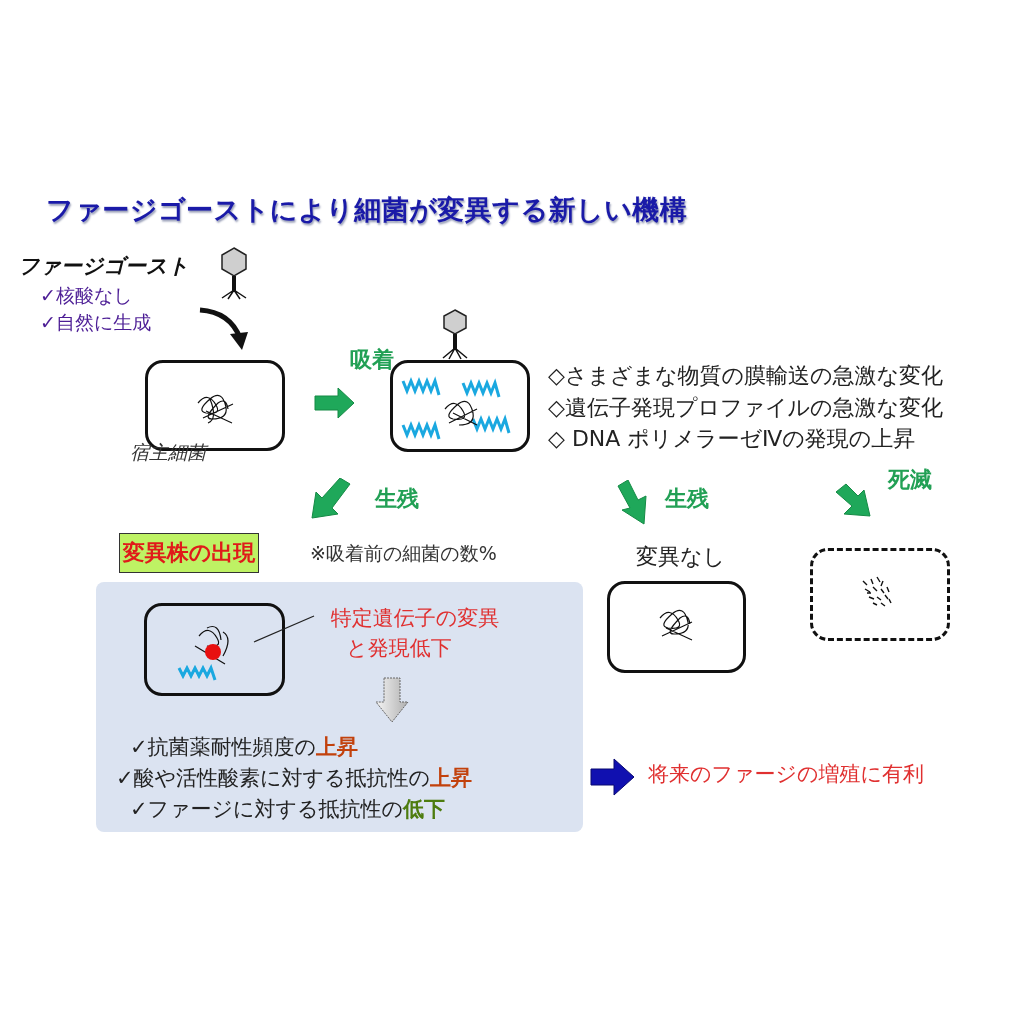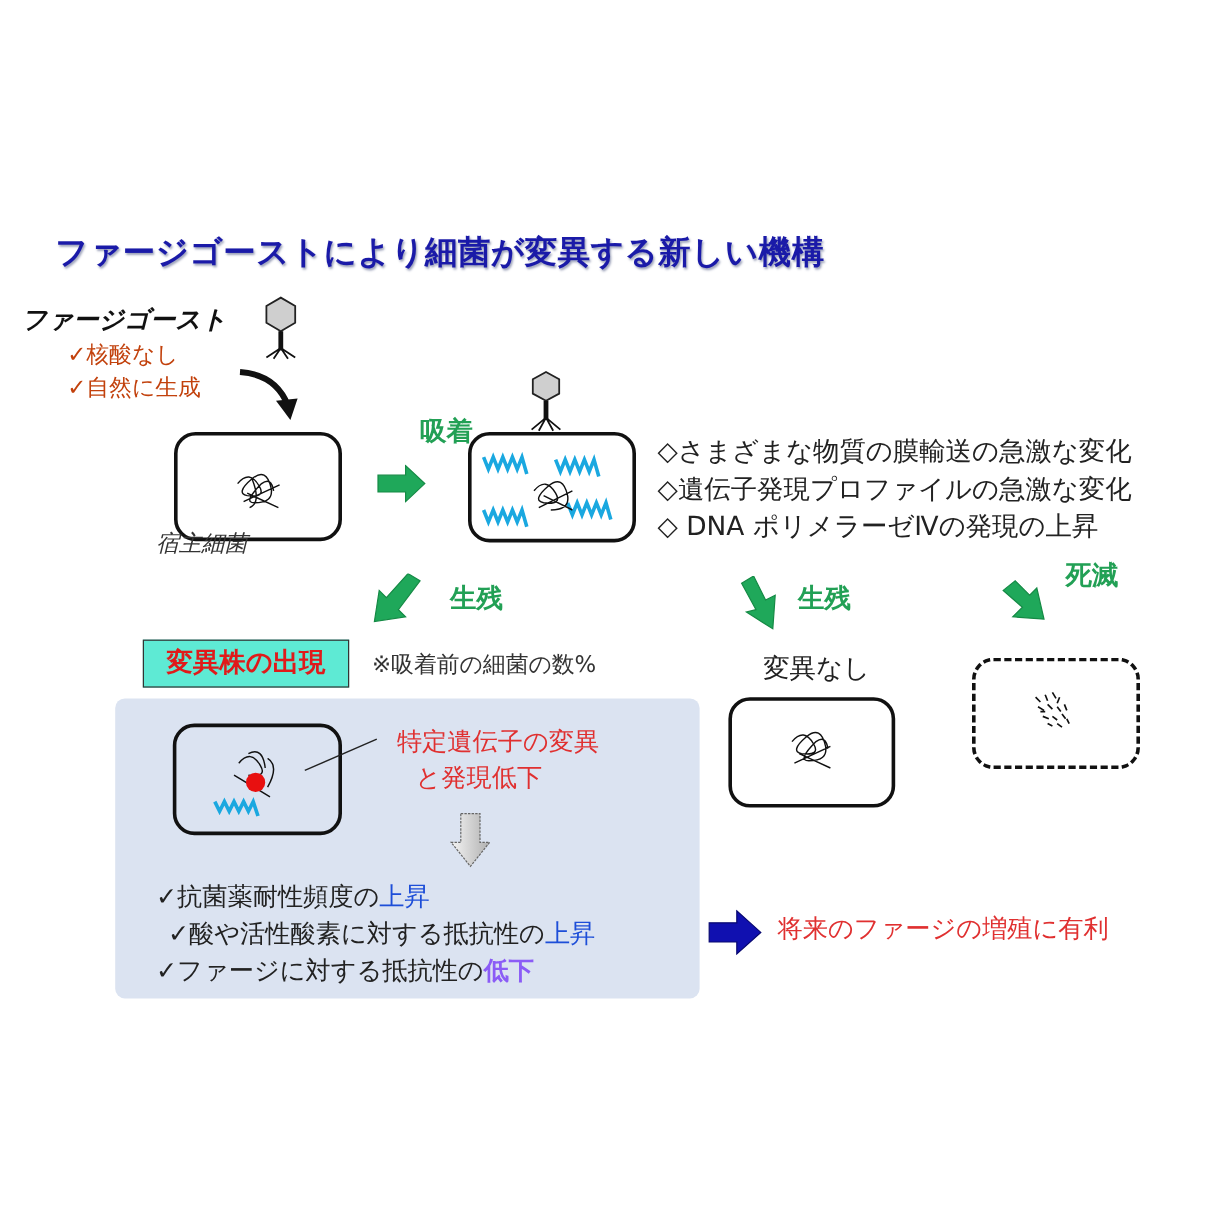--- a/index.html
+++ b/index.html
@@ -2,33 +2,33 @@
 <html><head>
 <meta charset="utf-8">
 <style>
   html, body { margin:0; padding:0; background:#ffffff; }
   body { width:1024px; height:1024px; position:relative; overflow:hidden;
          font-family:"DejaVu Sans", "Liberation Sans", sans-serif; color:#222; }
   .abs { position:absolute; }
   .title { left:0; width:892px; top:192px; font-size:27px; font-weight:bold;
            color:#1a1aa8; text-shadow:1px 2px 2px #9aa0b8; letter-spacing:0.5px;margin-left:46px; }
   .ghost-title { left:18px; top:252px; font-size:21px; font-weight:bold; font-style:italic; color:#111; }
-  .check-item { font-size:19px; color:#c2410c;margin-left:16px; }
+  .check-item { font-size:19px; color:#4c1d95; }
   .cell { position:absolute; border:3px solid #111; border-radius:18px; background:#fff; box-sizing:border-box; }
   .cell.dashed { border:3px dashed #111; }
   .green-label { font-size:22px; font-weight:bold; color:#22a055; }
   .info-line { font-size:22px; color:#222; white-space:nowrap; }
-  .mutant-badge { left:119px; top:533px; width:172px; height:40px; border:1.5px solid #333; box-sizing:border-box;
-                  font-size:22px; font-weight:bold; color:#e01a1a; text-align:center; line-height:38px; background:#5eead4; }
+  .mutant-badge { left:119px; top:533px; width:140px; height:40px; border:1.5px solid #333; box-sizing:border-box;
+                  font-size:22px; font-weight:bold; color:#e01a1a; text-align:center; line-height:38px; background:#bef264; }
   .note { left:310px; top:541px; font-size:19px; color:#333; }
   .panel { left:96px; top:582px; width:487px; height:250px; background:#dbe3f1; border-radius:8px; }
   .red-text { font-size:21px; color:#e03030; text-align:center; line-height:30px; }
   .result-line { font-size:21px; color:#222; white-space:nowrap; line-height:31px; }
-  .hl-blue { color:#1d4ed8; font-weight:normal; }
-  .hl-orange { color:#8b5cf6; font-weight:bold; }
+  .hl-blue { color:#c2410c; font-weight:bold; }
+  .hl-orange { color:#4d7c0f; font-weight:bold; }
   .future { left:648px; top:760px; font-size:21px; color:#e03030; }
 </style>
 </head>
 <body>
 
 <div class="abs title">ファージゴーストにより細菌が変異する新しい機構</div>
 
 <div class="abs ghost-title">ファージゴースト</div>
 <div class="abs check-item" style="left:40px;top:283px;">✓核酸なし</div>
 <div class="abs check-item" style="left:40px;top:310px;">✓自然に生成</div>
@@ -126,21 +126,21 @@
         <stop offset="0" stop-color="#f4f4f4"></stop>
         <stop offset="1" stop-color="#b0b0b0"></stop>
       </linearGradient>
     </defs>
   <polygon points="10,2 26,2 26,26 34,26 18,46 2,26 10,26" fill="url(#g1)" stroke="#666" stroke-width="1" stroke-dasharray="2,1"></polygon>
 </svg>
 
 <div class="abs result-line" style="left:130px;top:732px;">
   <span>✓抗菌薬耐性頻度の</span><span class="hl-blue">上昇</span>
 </div>
-<div class="abs result-line" style="left:140px;top:763px;text-align:center;">
+<div class="abs result-line" style="left:116px;top:763px;text-align:center;">
   <span>✓酸や活性酸素に対する抵抗性の</span><span class="hl-blue">上昇</span>
 </div>
 <div class="abs result-line" style="left:130px;top:794px;">
   <span>✓ファージに対する抵抗性の</span><span class="hl-orange">低下</span>
 </div>
 
 <svg class="abs" style="left:590px;top:758px;" width="46" height="38">
   <polygon points="1,11 24,11 24,1 44,19 24,37 24,27 1,27" fill="#1010b0" stroke="#080870" stroke-width="1"></polygon>
 </svg>
 <div class="abs future">将来のファージの増殖に有利</div>

